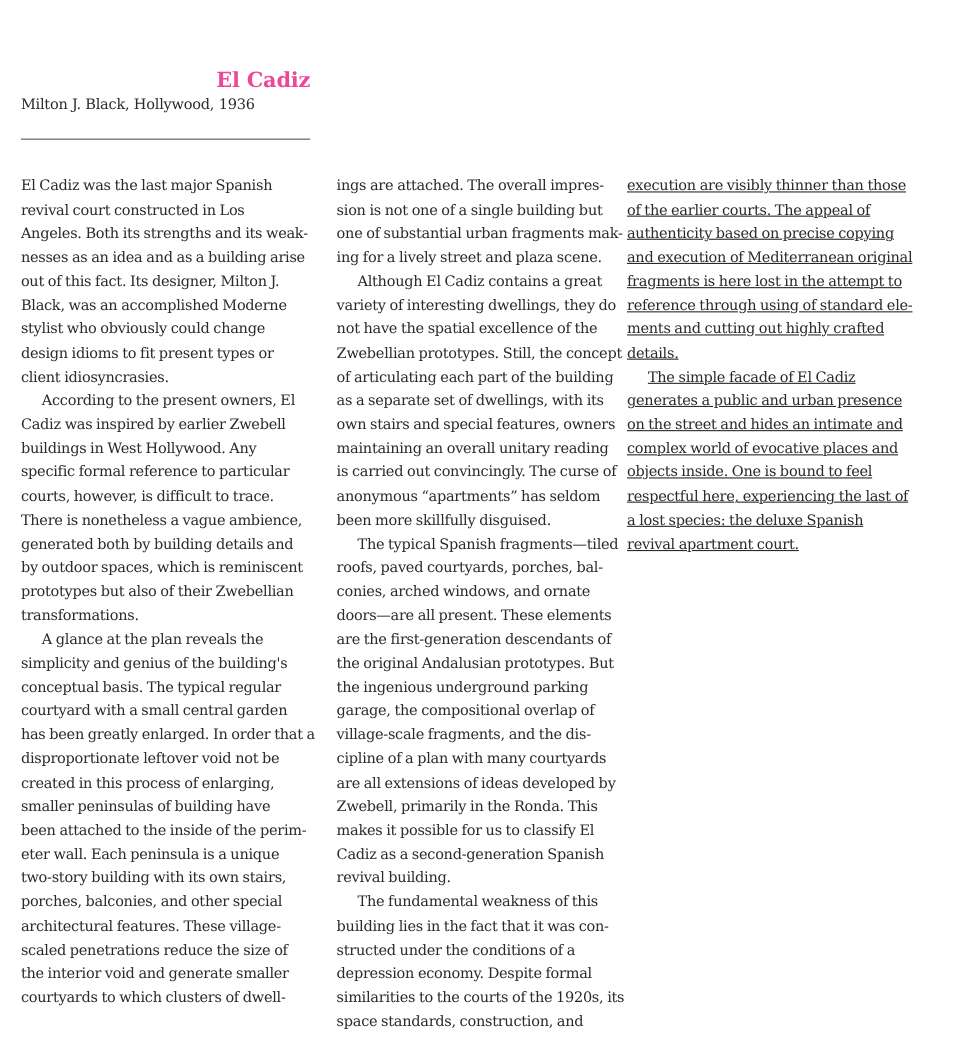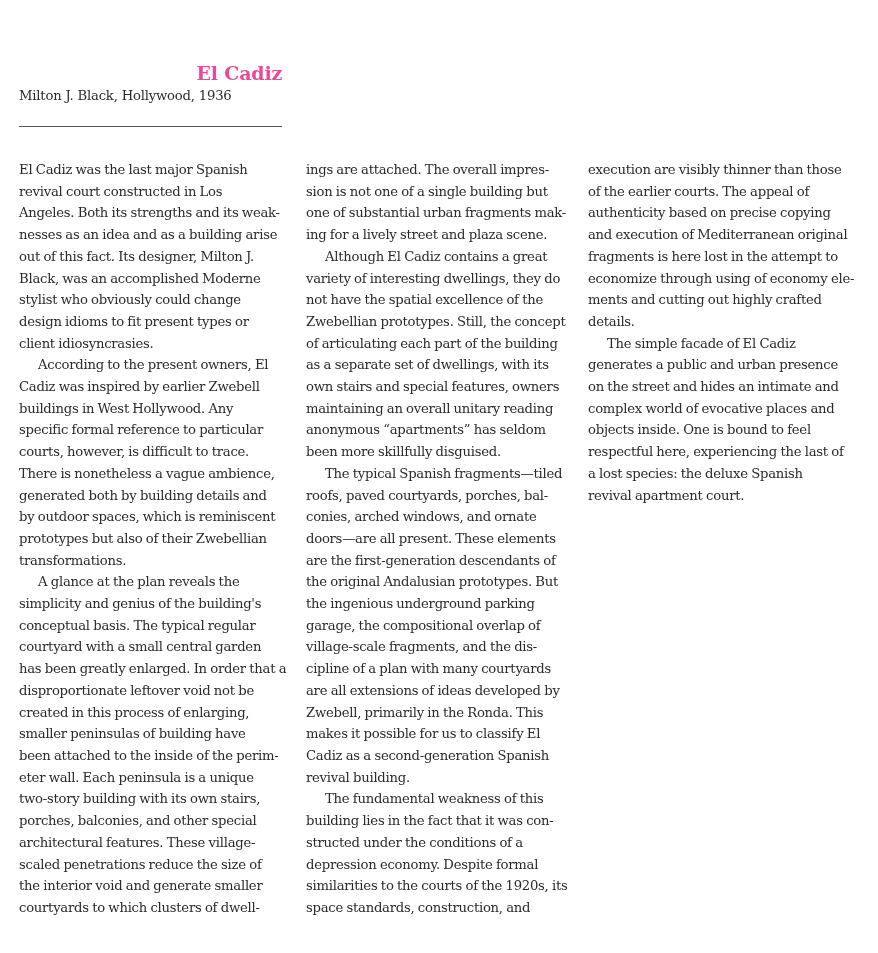--- a/index.html
+++ b/index.html
@@ -44,21 +44,21 @@
       position: absolute;
       top: 123px;
       font-size: 13.2px;
       line-height: 21.7px;
       letter-spacing: -0.25px;
       word-spacing: -0.5px;
       margin-top: 36px;
     }
     .col1 { left: 19px; width: 270px; }
     .col2 { left: 306px; width: 270px; }
-    .col3 { left: 588px; width: 275px; }
+    .col3 { left: 570px; width: 275px; text-decoration: underline; }
     .line {
       display: block;
       white-space: nowrap;
     }
     .line.indent {
       padding-left: 19px;
     }
   </style>
 </head>
 <body>
@@ -111,20 +111,21 @@
     <span class="line">one of substantial urban fragments mak-</span>
     <span class="line">ing for a lively street and plaza scene.</span>
     <span class="line indent">Although El Cadiz contains a great</span>
     <span class="line">variety of interesting dwellings, they do</span>
     <span class="line">not have the spatial excellence of the</span>
     <span class="line">Zwebellian prototypes. Still, the concept</span>
     <span class="line">of articulating each part of the building</span>
     <span class="line">as a separate set of dwellings, with its</span>
     <span class="line">own stairs and special features, owners</span>
     <span class="line">maintaining an overall unitary reading</span>
+    <span class="line">is carried out convincingly. The curse of</span>
     <span class="line">anonymous “apartments” has seldom</span>
     <span class="line">been more skillfully disguised.</span>
     <span class="line indent">The typical Spanish fragments—tiled</span>
     <span class="line">roofs, paved courtyards, porches, bal-</span>
     <span class="line">conies, arched windows, and ornate</span>
     <span class="line">doors—are all present. These elements</span>
     <span class="line">are the first-generation descendants of</span>
     <span class="line">the original Andalusian prototypes. But</span>
     <span class="line">the ingenious underground parking</span>
     <span class="line">garage, the compositional overlap of</span>
@@ -141,21 +142,21 @@
     <span class="line">depression economy. Despite formal</span>
     <span class="line">similarities to the courts of the 1920s, its</span>
     <span class="line">space standards, construction, and</span>
   </div>
 <div class="column col3">
     <span class="line">execution are visibly thinner than those</span>
     <span class="line">of the earlier courts. The appeal of</span>
     <span class="line">authenticity based on precise copying</span>
     <span class="line">and execution of Mediterranean original</span>
     <span class="line">fragments is here lost in the attempt to</span>
-    <span class="line">economize through using of economy ele-</span>
+    <span class="line">reference through using of standard ele-</span>
     <span class="line">ments and cutting out highly crafted</span>
     <span class="line">details.</span>
     <span class="line indent">The simple facade of El Cadiz</span>
     <span class="line">generates a public and urban presence</span>
     <span class="line">on the street and hides an intimate and</span>
     <span class="line">complex world of evocative places and</span>
     <span class="line">objects inside. One is bound to feel</span>
     <span class="line">respectful here, experiencing the last of</span>
     <span class="line">a lost species: the deluxe Spanish</span>
     <span class="line">revival apartment court.</span>

